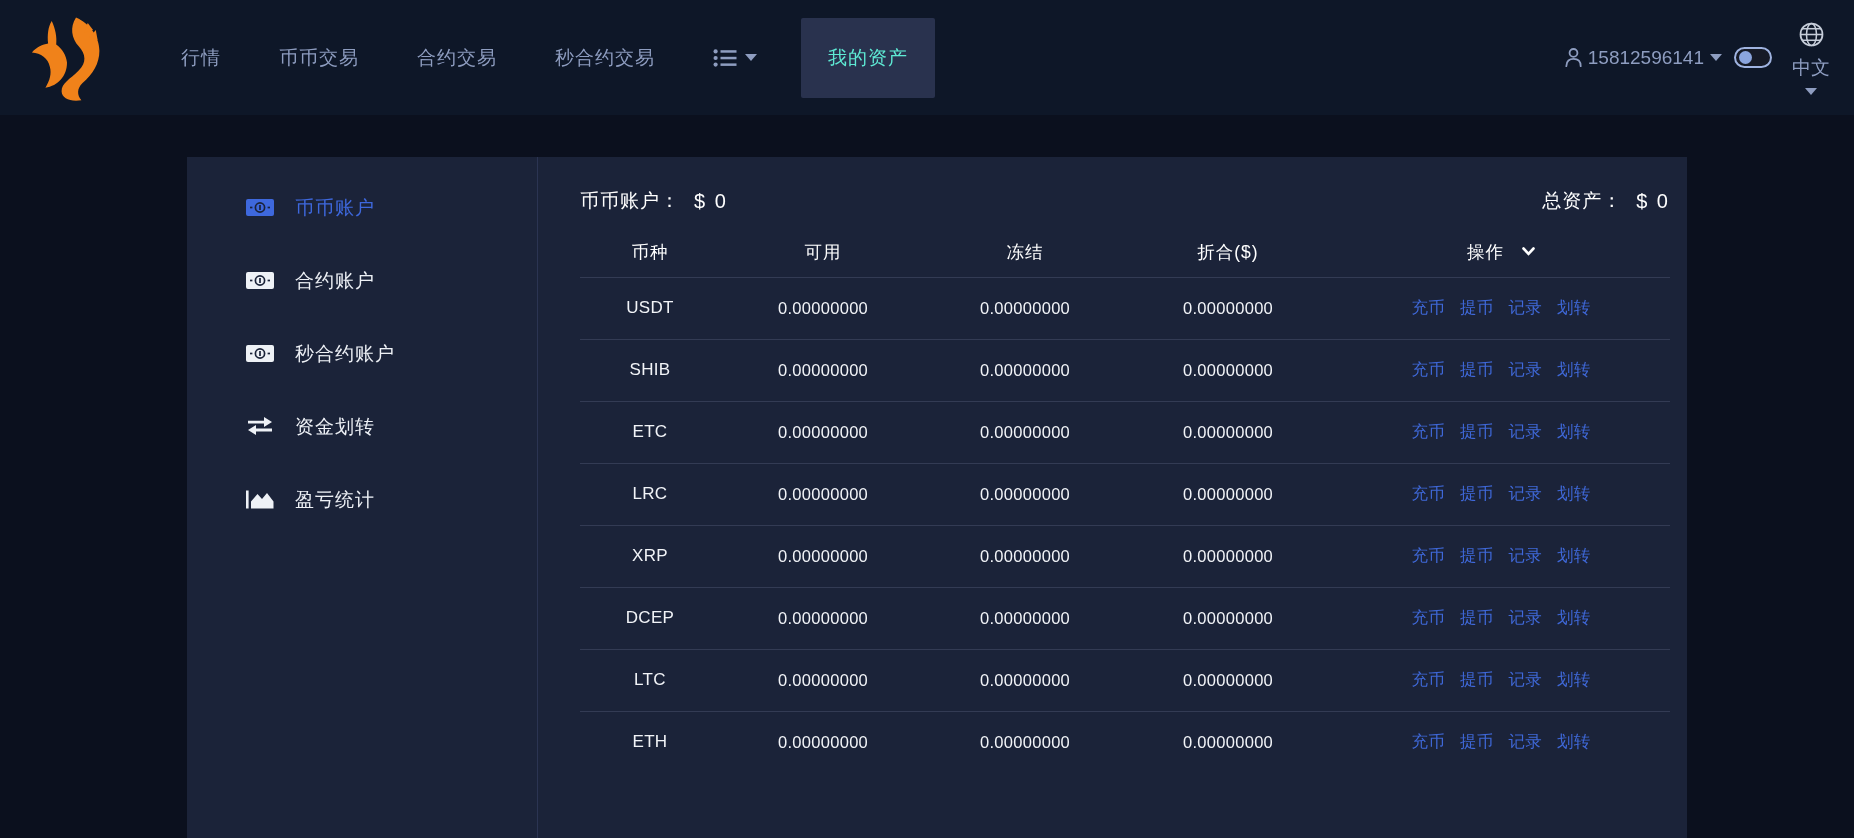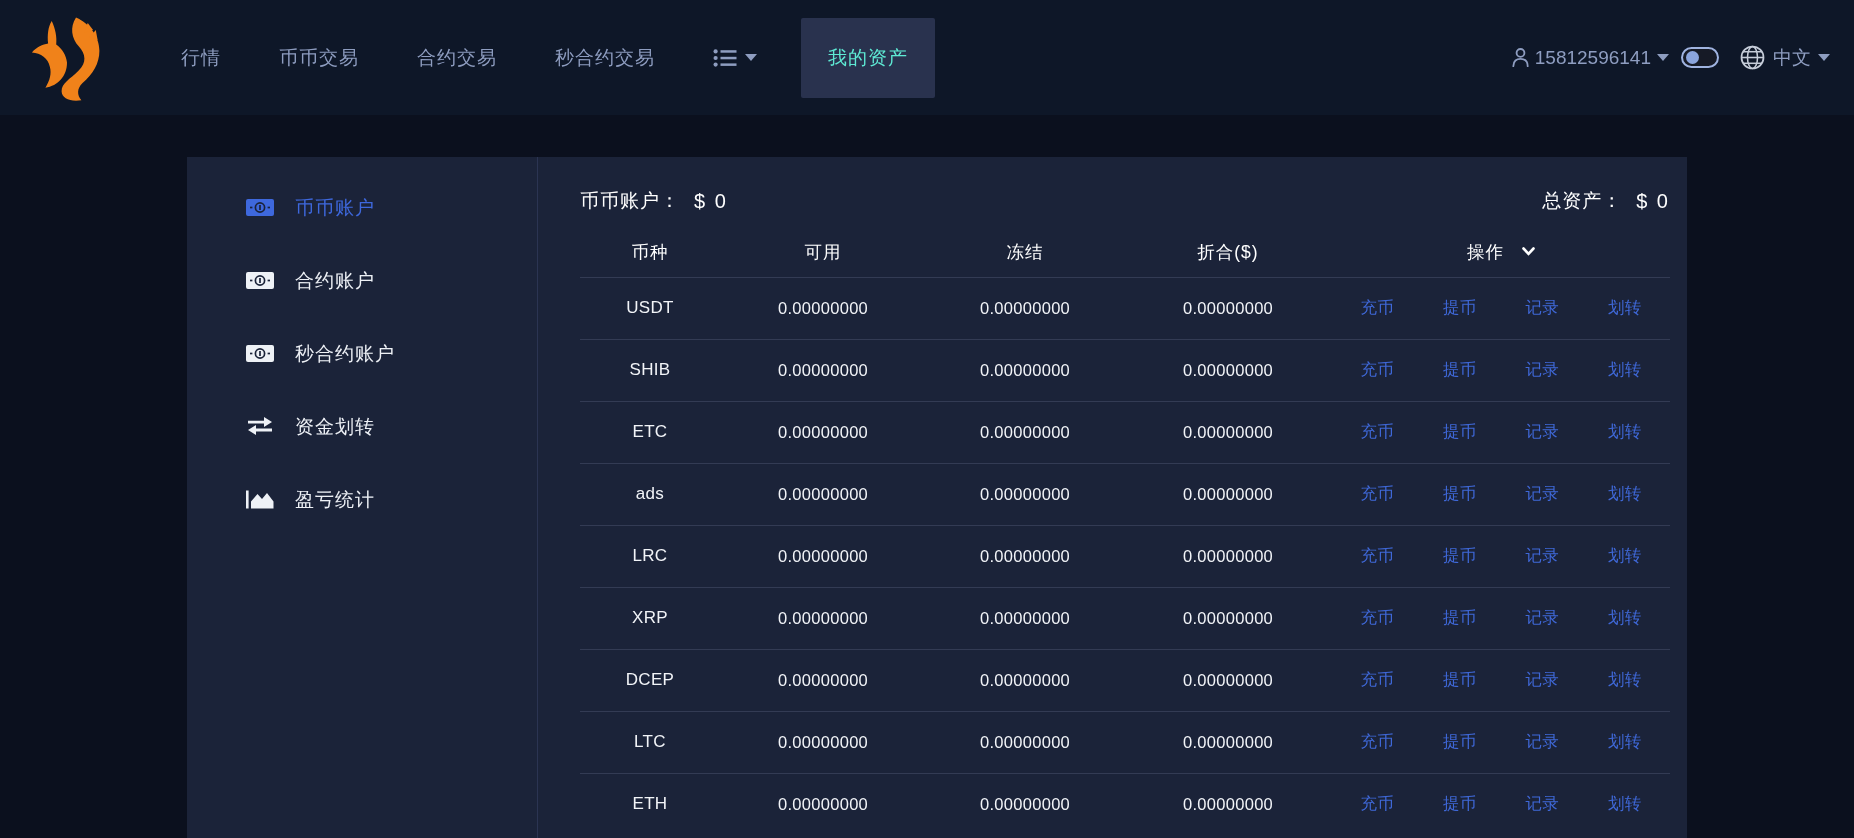--- a/index.html
+++ b/index.html
@@ -35,21 +35,21 @@
     border-top:7px solid #8e9dc0; display:inline-block;
   }
   .toggle {
     width:38px; height:21px; border-radius:11px; background:#161a26;
     border:2px solid #9fb3e0; position:relative; margin:0 20px 0 12px; cursor:pointer;
   }
   .toggle .knob {
     position:absolute; left:3px; top:2px; width:13px; height:13px;
     border-radius:50%; background:#8ba5dd;
   }
-  .lang-box { display:flex; align-items:center; gap:7px; cursor:pointer; }
+  .lang-box { display:flex; align-items:center; gap:7px; cursor:pointer;flex-direction:column; }
   .lang-label { font-size:19px; color:#8e9dc0; }
   
   .card {
     width:1500px; height:764px; margin-top:42px; margin-left:187px;
     background:#1b2339; display:flex;
   }
   .sidebar { width:351px; flex:0 0 auto; border-right:1px solid #2b3452; padding-top:14px; }
   .side-list { list-style:none; }
   .side-item {
     height:73px; display:flex; align-items:center; gap:20px;
@@ -68,21 +68,21 @@
   th {
     height:50px; font-size:17.5px; font-weight:400; color:#fff;
     text-align:center; letter-spacing:1px; vertical-align:middle;
   }
   th .th-inner { display:inline-flex; align-items:center; gap:18px; }
   td {
     height:62px; text-align:center; font-size:16.5px; color:#f2f4f8;
     border-top:1px solid #333b54; vertical-align:middle; letter-spacing:.3px;
   }
   td.coin { font-size:17px; }
-  .action-link { color:#3f68d8; text-decoration:none; margin:0 22px; cursor:pointer; font-size:16.5px; }
+  .action-link { color:#3f68d8; text-decoration:none; margin:0 5px; cursor:pointer; font-size:16.5px; }
   .chev { width:13px; height:9px; }
 </style>
 </head>
 <body>
 
 <svg width="0" height="0" style="position:absolute">
   <defs>
     <symbol id="i-money" viewBox="0 0 30 20">
       <rect x="1" y="1.5" width="28" height="17" rx="2" fill="currentColor"></rect>
       <circle cx="15" cy="10" r="4.6" fill="none" stroke="#1b2339" stroke-width="1.7"></circle>
@@ -263,32 +263,20 @@
     <td>0.00000000</td>
     <td>0.00000000</td>
     <td>
       <a class="action-link">充币</a>
       <a class="action-link">提币</a>
       <a class="action-link">记录</a>
       <a class="action-link">划转</a>
     </td>
   </tr>
           <tr>
-    <td class="coin">ads</td>
-    <td>0.00000000</td>
-    <td>0.00000000</td>
-    <td>0.00000000</td>
-    <td>
-      <a class="action-link">充币</a>
-      <a class="action-link">提币</a>
-      <a class="action-link">记录</a>
-      <a class="action-link">划转</a>
-    </td>
-  </tr>
-          <tr>
     <td class="coin">LRC</td>
     <td>0.00000000</td>
     <td>0.00000000</td>
     <td>0.00000000</td>
     <td>
       <a class="action-link">充币</a>
       <a class="action-link">提币</a>
       <a class="action-link">记录</a>
       <a class="action-link">划转</a>
     </td>

